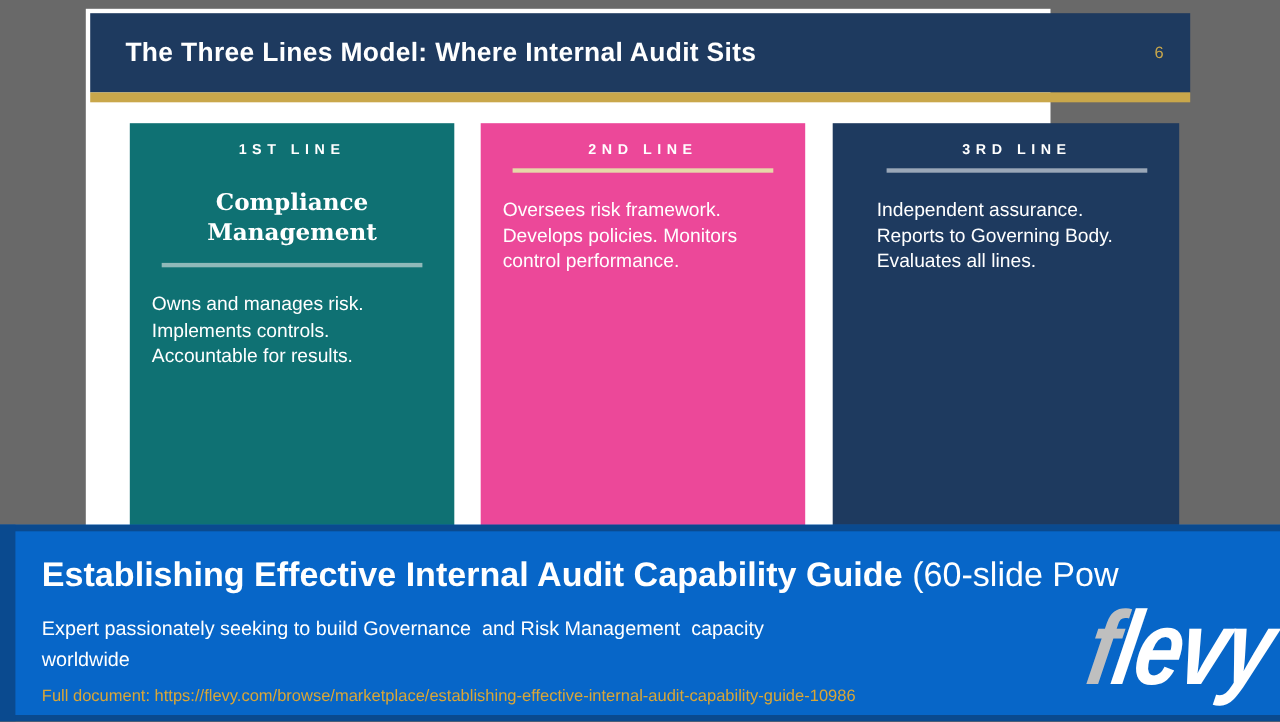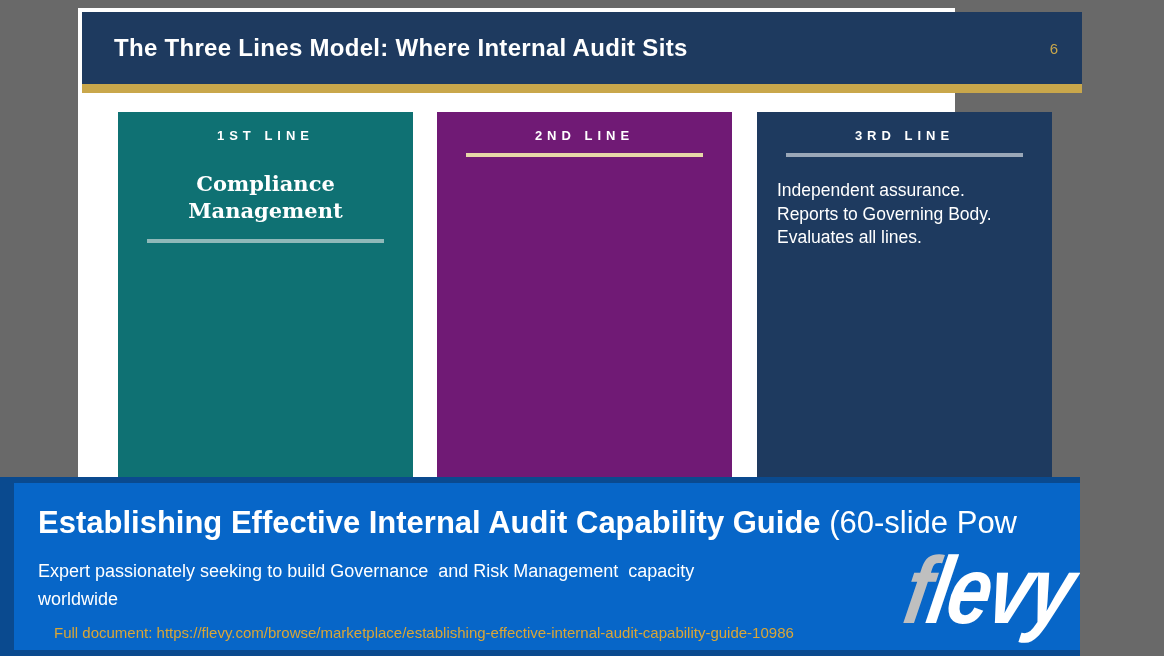--- a/index.html
+++ b/index.html
@@ -12,52 +12,52 @@
   .slide-header{
     position:absolute;left:4px;top:4px;width:1000px;height:72px;background:#1E3A5F;
     box-sizing:border-box;display:flex;align-items:center;justify-content:space-between;
     padding:0 24px 0 32px;
   }
   .slide-title{color:#ffffff;font-size:24px;font-weight:bold;letter-spacing:0.3px;}
   .page-number{font-size:15px;}
   .accent-bar{position:absolute;left:4px;top:76px;width:1000px;height:9px;}
   
   .column{position:absolute;top:104px;width:295px;height:366px;color:#ffffff;}
-  .col-1{left:40px;} .col-2{left:359px;} .col-3{left:679px;}
+  .col-1{left:40px;} .col-2{left:359px;} .col-3{left:679px;padding-left:20px;}
   .line-label{
     margin-top:16px;text-align:center;font-size:13px;font-weight:bold;
     letter-spacing:5px;white-space:nowrap;
   }
   .col-heading{
     margin-top:22px;min-height:64px;display:flex;align-items:center;justify-content:center;
     text-align:center;font-family:"DejaVu Serif","Liberation Serif",serif;
     font-weight:bold;font-size:21px;line-height:27px;padding:0 18px;
   }
   .col-divider{margin:10px auto 0 auto;width:237px;height:4px;}
   .col-body{
     margin-top:22px;padding:0 20px;font-size:17.5px;line-height:23.5px;
     white-space:pre-wrap;
   }
   
   .banner{
-    position:absolute;left:0;top:477px;width:1080px;height:179px;box-sizing:border-box;
+    position:absolute;left:0;top:477px;width:1164px;height:179px;box-sizing:border-box;
     border-left:14px solid #0A4A8F;border-top:6px solid #0A4A8F;border-bottom:6px solid #0A4A8F;
     overflow:hidden;
   }
   .banner-title{
     position:absolute;left:24px;top:20px;white-space:nowrap;color:#ffffff;
     font-size:31px;line-height:40px;
   }
   .banner-title .t-bold{font-weight:bold;}
   .banner-title .t-reg{font-weight:normal;}
   .banner-subtitle{
     position:absolute;left:24px;top:74px;width:760px;color:#ffffff;
     font-size:18px;line-height:28px;white-space:pre-wrap;
   }
-  .banner-link{position:absolute;left:24px;top:141px;font-size:15px;text-decoration:none;margin-left:16px;}
+  .banner-link{position:absolute;left:24px;top:141px;font-size:15px;text-decoration:none;}
   .flevy-logo{
     position:absolute;right:8px;top:60px;
     font-style:italic;font-weight:bold;font-size:95px;line-height:95px;
     letter-spacing:-3px;transform:skewX(-10deg) scaleX(0.82);transform-origin:center right;
     white-space:nowrap;
   }
   .logo-f{color:#BFBFBF;}
   .logo-levy{color:#ffffff;}
 </style>
 </head>
@@ -70,25 +70,31 @@
     <div class="slide-header" style="background-color: rgb(30, 58, 95);">
       <span class="slide-title">The Three Lines Model: Where Internal Audit Sits</span>
       <span class="page-number" style="color: rgb(201, 167, 75);">6</span>
     </div>
     <div class="accent-bar" style="background-color: rgb(201, 167, 75);"></div>
 
     <div class="column col-1" style="background-color: rgb(15, 113, 115);">
       <div class="line-label">1ST LINE</div>
       <div class="col-heading">Compliance Management</div>
       <div class="col-divider" style="background-color: rgb(143, 185, 185);"></div>
+      <div class="col-body">Owns and manages risk.
+Implements controls.
+Accountable for results.</div>
     </div>
 
-    <div class="column col-2" style="background-color: #701a75;">
+    <div class="column col-2" style="background-color: #ec4899;">
       <div class="line-label">2ND LINE</div>
       <div class="col-divider" style="background-color: rgb(230, 216, 168);"></div>
+      <div class="col-body">Oversees risk framework.
+Develops policies. Monitors
+control performance.</div>
     </div>
 
     <div class="column col-3" style="background-color: rgb(30, 58, 95);">
       <div class="line-label">3RD LINE</div>
       <div class="col-divider" style="background-color: rgb(154, 167, 184);"></div>
       <div class="col-body">Independent assurance.
 Reports to Governing Body.
 Evaluates all lines.</div>
     </div>
 

